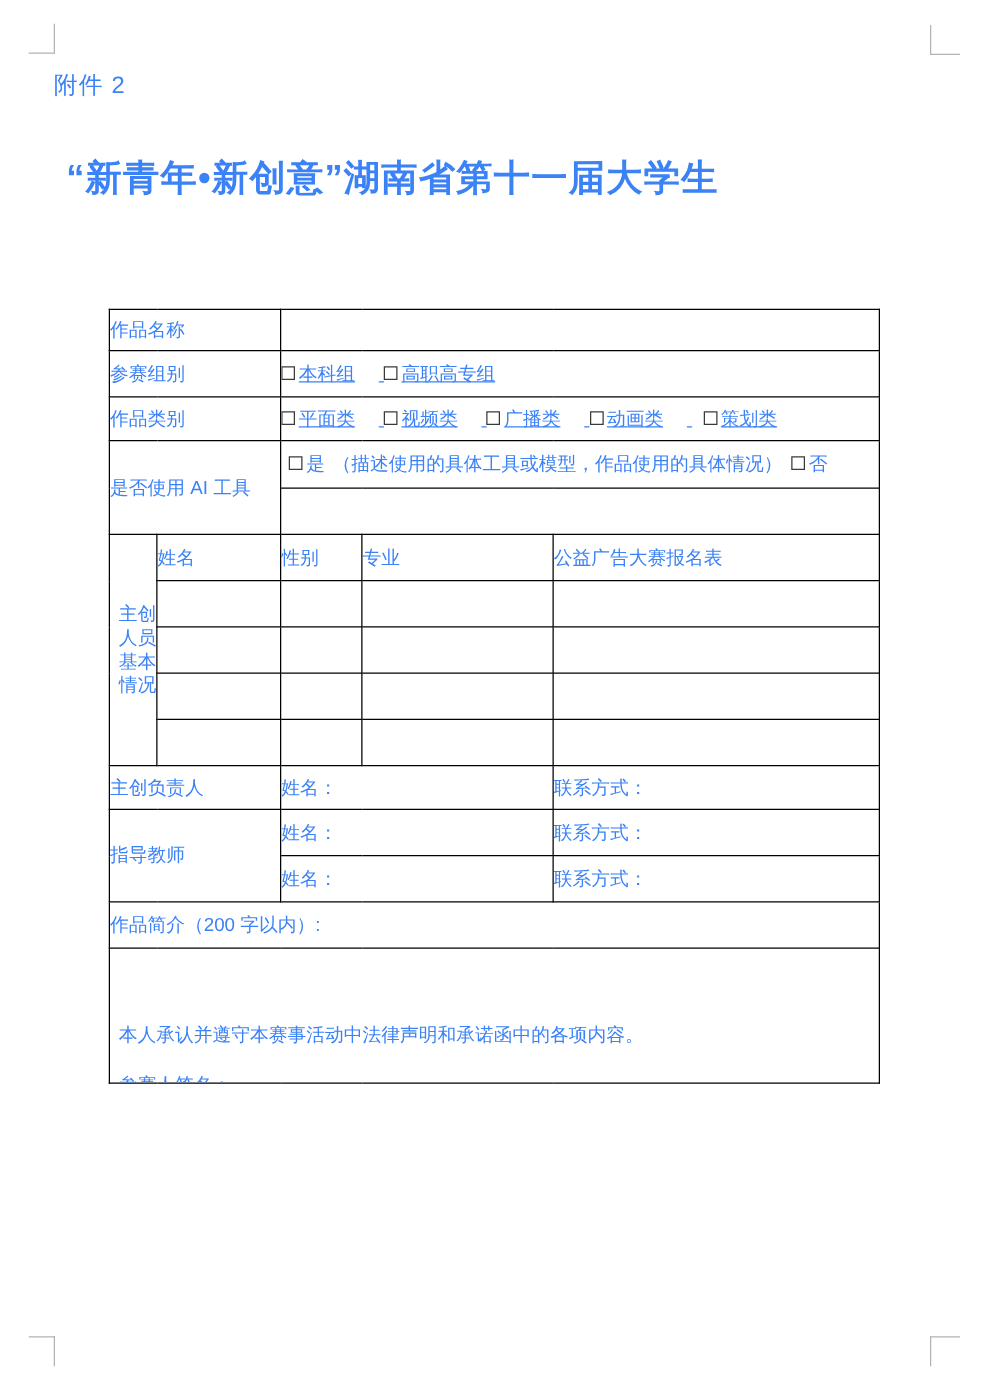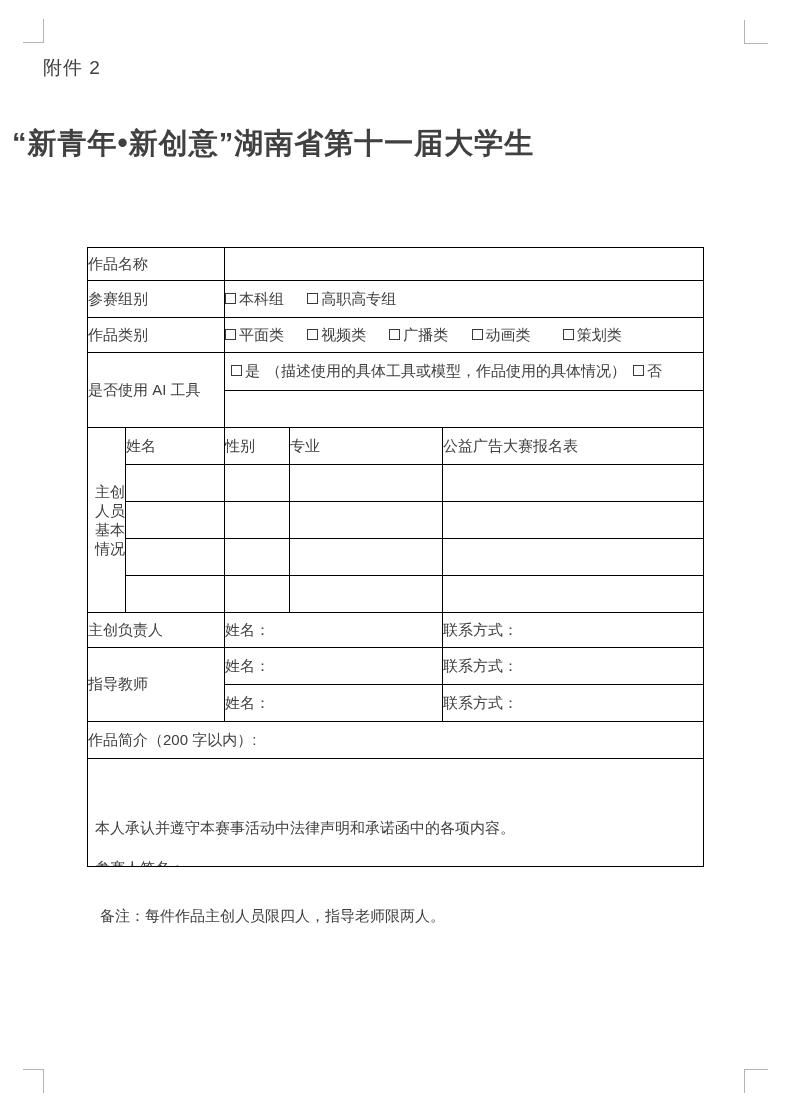--- a/index.html
+++ b/index.html
@@ -1,37 +1,37 @@
 <!DOCTYPE html>
 <html><head>
 <meta charset="utf-8">
 <style>
   html,body { margin:0; padding:0; background:#fff; }
   .page {
     position:relative; width:786px; height:1106px; background:#ffffff;
-    font-family:"Liberation Sans","DejaVu Sans",sans-serif; color:#404040;
+    font-family:"Liberation Sans","DejaVu Sans",sans-serif; color:#3b82f6;
     overflow:hidden;
   }
   
   .mark { position:absolute; }
   .mark-tl { left:23px; top:19px;  width:20px; height:23px; border-right:1px solid #b3b3b3; border-bottom:1px solid #b3b3b3; }
   .mark-tr { left:744px; top:20px; width:23px; height:23px; border-left:1px solid #b3b3b3;  border-bottom:1px solid #b3b3b3; }
   .mark-bl { left:23px; top:1069px; width:20px; height:23px; border-right:1px solid #b3b3b3; border-top:1px solid #b3b3b3; }
   .mark-br { left:744px; top:1069px; width:23px; height:23px; border-left:1px solid #b3b3b3;  border-top:1px solid #b3b3b3; }
 
   .attachment { position:absolute; left:43px; top:55px; font-size:19px; letter-spacing:1px; }
 
-  .title { position:absolute; left:12px; top:123px; width:628px; 
+  .title { position:absolute; left:0; top:123px; width:628px; text-align:center;
            font-weight:700; font-size:29px; line-height:40px; letter-spacing:1px; }
 
   table.form { position:absolute; left:87px; top:247px; width:616px;
                border-collapse:collapse; table-layout:fixed; }
   table.form td { border:1px solid #000; font-size:15px; padding:0; vertical-align:middle; overflow:hidden; }
   td.lbl  { padding-left:4px;margin-top:24px; }
-  td.val  { padding-left:6px; }
+  td.val  { padding-left:6px;text-decoration:underline; }
   td.side { padding:0 3px; line-height:19px; word-break:break-all; text-align:right; }
   td.hdr  { padding-left:3px;font-family:Liberation Serif, serif; }
   td.sub  { padding-left:9px; }
   td.sub2 { padding-left:13px; }
   td.top  { vertical-align:top; padding-top:5px; padding-left:7px; }
 
   .cb { display:inline-block; width:9px; height:9px; border:1px solid #3a3a3a;
         margin-right:3px; vertical-align:0px; background:#fff; }
   .opt { margin-right:19px; white-space:nowrap; }
   .opt-last { margin-right:0; margin-left:9px;margin-top:17px; }
@@ -170,15 +170,14 @@
           <div class="sig">
             <span>参赛人签名：</span><span class="u u-sig"></span>
           </div>
 
         </div>
       </td>
     </tr>
   </tbody>
     </table>
 
-  <div class="note">备注：每件作品主创人员限四人，指导老师限两人。</div>
 
 </div>
 
 </body></html>

